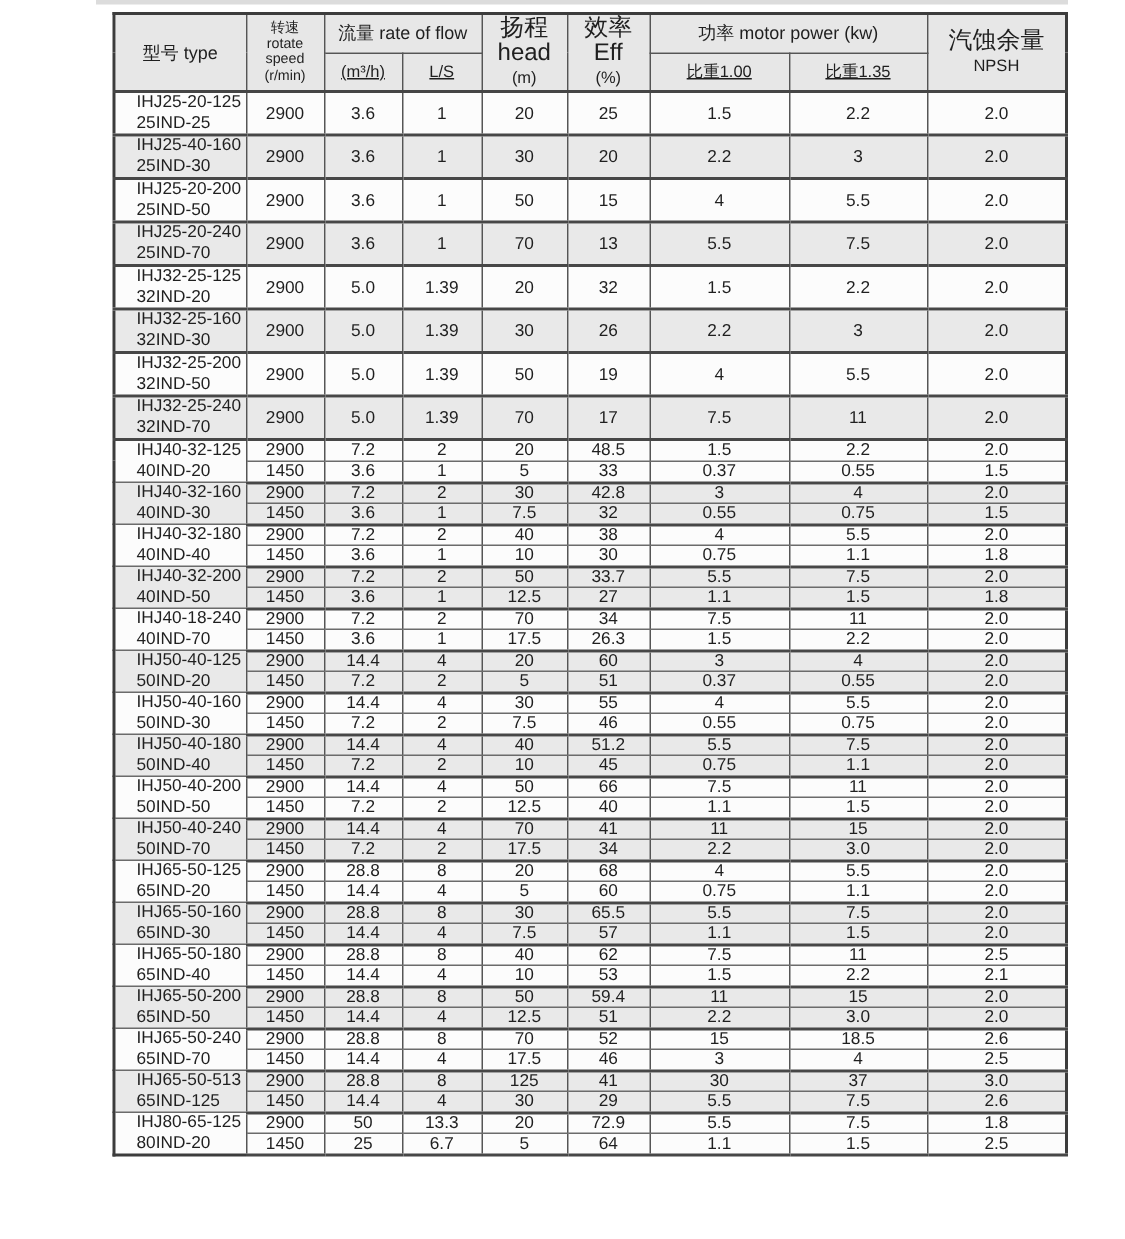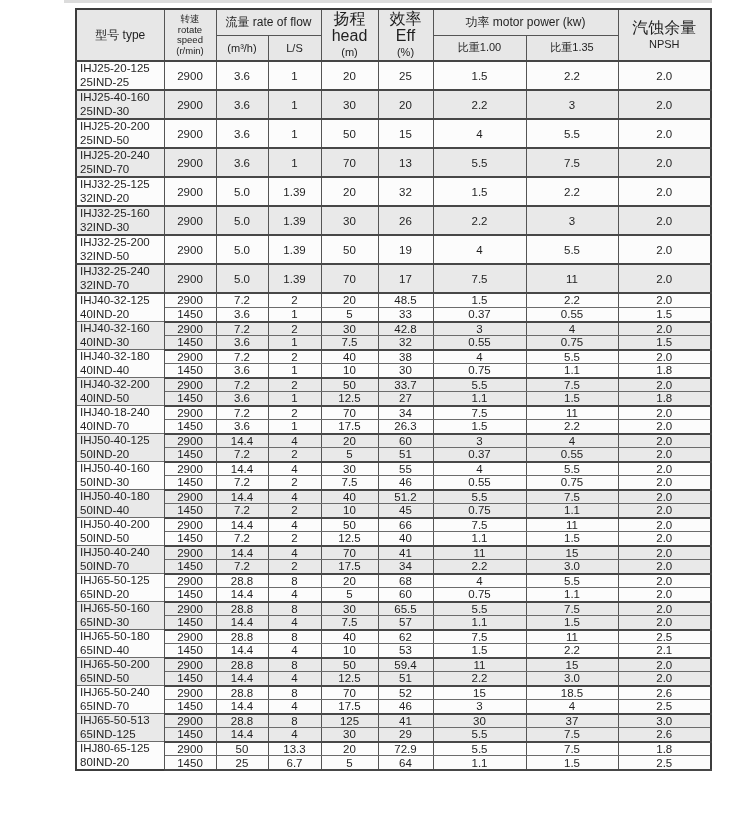--- a/index.html
+++ b/index.html
@@ -22,32 +22,32 @@
     table-layout: fixed;
     border: 2px solid #3c3c3c;
     font-size: 11.5px;
   }
   td { border: 1px solid #555; text-align: center; vertical-align: middle; overflow: hidden; }
   thead td { background: #e7e7e7; }
   thead tr.h1 td { height: 20px; }
   thead tr.h2 td { height: 20px; }
   thead { border-bottom: 2px solid #454545; }
   .h-main { font-size: 12px; }
-  .h-unit { font-size: 11px; }
+  .h-unit { font-size: 11px; text-decoration: underline; }
   .h-speed { font-size: 9.5px; line-height: 10.5px; text-align: center; }
   .h-stack .l1 { font-size: 16px; display: block; line-height: 17px; }
   .h-stack .l2 { font-size: 11px; display: block; line-height: 16px; }
   tbody tr.single td { height: 29px; }
   tbody tr.sub td { height: 14px; }
   tbody tr.plain td { background: #fcfcfc; }
   tbody tr.shaded td { background: #e9e9e9; }
   tbody tr.sub-mid td { border-bottom: 1px solid #6b6b6b; }
   tbody tr.block-end td { border-bottom: 2px solid #474747; }
   td.type-cell {
-    text-align: left; padding-left: 3px;
+    text-align: left; padding-left: 14px;
     font-size: 11.5px; line-height: 13.5px;
   }
 </style>
 </head>
 <body>
 
 <div class="page-edge"></div>
 
 <table class="spec">
   <colgroup>

